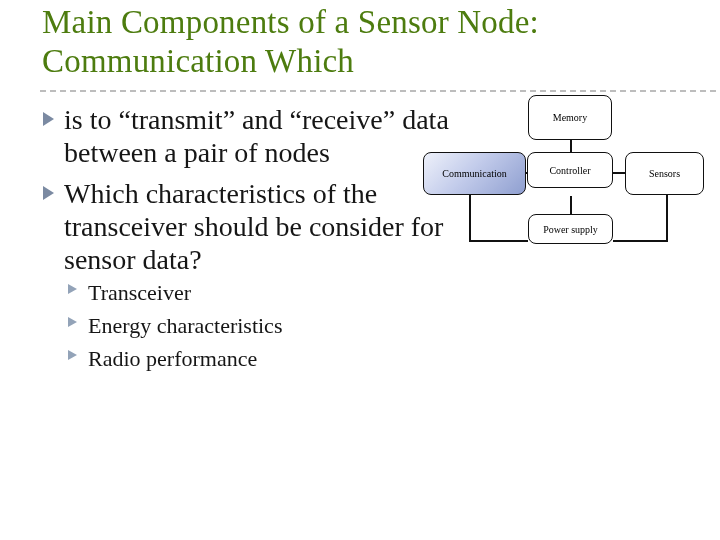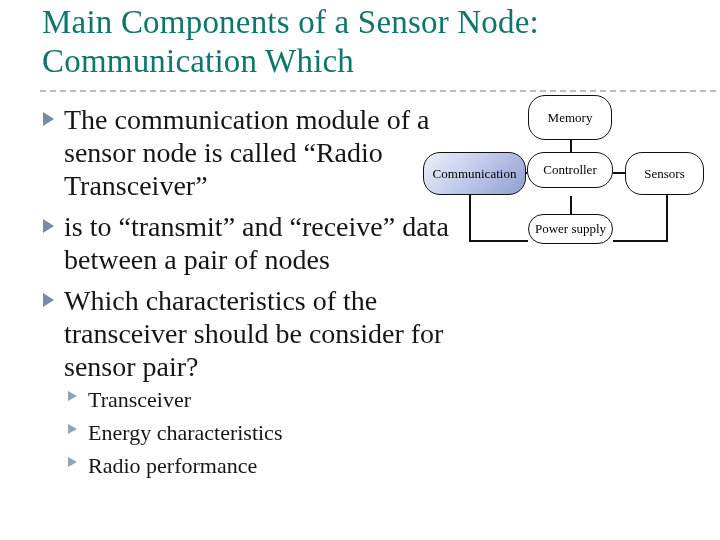--- a/index.html
+++ b/index.html
@@ -8,21 +8,21 @@
     font-family:"Liberation Serif","DejaVu Serif",serif;
     background:#ffffff;
     position:relative;
     overflow:hidden;
   }
   .slide { position:absolute; inset:0; background:#ffffff; }
 
   
   .title {
     position:absolute; left:42px; top:3px; width:660px;
-    font-size:33px; line-height:39px; color:#0f766e;
+    font-size:33px; line-height:39px; color:#4d7c0f;
     letter-spacing:0.2px;
   }
   .title div { white-space:nowrap; }
 
   .separator {
     position:absolute; left:40px; top:90px; width:676px; height:0;
     border-top:2px dashed #bdbdbd;
   }
 
   
@@ -48,24 +48,24 @@
     position:absolute; left:-20px; top:8px; width:0; height:0;
     border-left:9px solid #93a3b8;
     border-top:5px solid transparent;
     border-bottom:5px solid transparent;
   }
 
   
   .diagram { position:absolute; inset:0; }
   .node {
     position:absolute; box-sizing:border-box;
-    border:1.5px solid #111; border-radius:17px;
+    border:1.5px solid #111; border-radius:8px;
     background:#ffffff; color:#000;
     display:flex; align-items:center; justify-content:center;
-    font-size:13px; text-align:center;
+    font-size:10px; text-align:center;
   }
   .node-memory        { left:528px; top:95px;  width:84px; height:45px; }
   .node-communication { left:423px; top:152px; width:103px; height:43px;
     background:linear-gradient(135deg,#eef1fa 0%,#c3cceb 45%,#8f9fd0 100%); }
   .node-controller    { left:527px; top:152px; width:86px; height:36px; }
   .node-sensors       { left:625px; top:152px; width:79px; height:43px; }
   .node-power         { left:528px; top:214px; width:85px; height:30px; }
 
   .conn { position:absolute; background:#111; }
   .c-mem-ctrl   { left:570px; top:140px; width:2px; height:12px; }
@@ -84,38 +84,32 @@
 
   <div class="title">
     <div>Main Components of a Sensor Node:</div>
     <div>Communication Which</div>
   </div>
 
   <div class="separator"></div>
 
   <div class="bullets">
 
-    <div class="bullet">
-      <span class="b-marker"></span>
-      <div class="line">The communication module of a</div>
-      <div class="line">sensor node is called “Radio</div>
-      <div class="line">Transceiver”</div>
-    </div>
 
     <div class="bullet">
       <span class="b-marker"></span>
       <div class="line">is to “transmit” and “receive” data</div>
       <div class="line">between a pair of nodes</div>
     </div>
 
     <div class="bullet">
       <span class="b-marker"></span>
       <div class="line">Which characteristics of the</div>
       <div class="line">transceiver should be consider for</div>
-      <div class="line">sensor pair?</div>
+      <div class="line">sensor data?</div>
     </div>
 
     <ul class="sub-bullets">
       <li class="sub-bullet">
         <span class="s-marker"></span>
         <span>Transceiver</span>
       </li>
       <li class="sub-bullet">
         <span class="s-marker"></span>
         <span>Energy characteristics</span>

